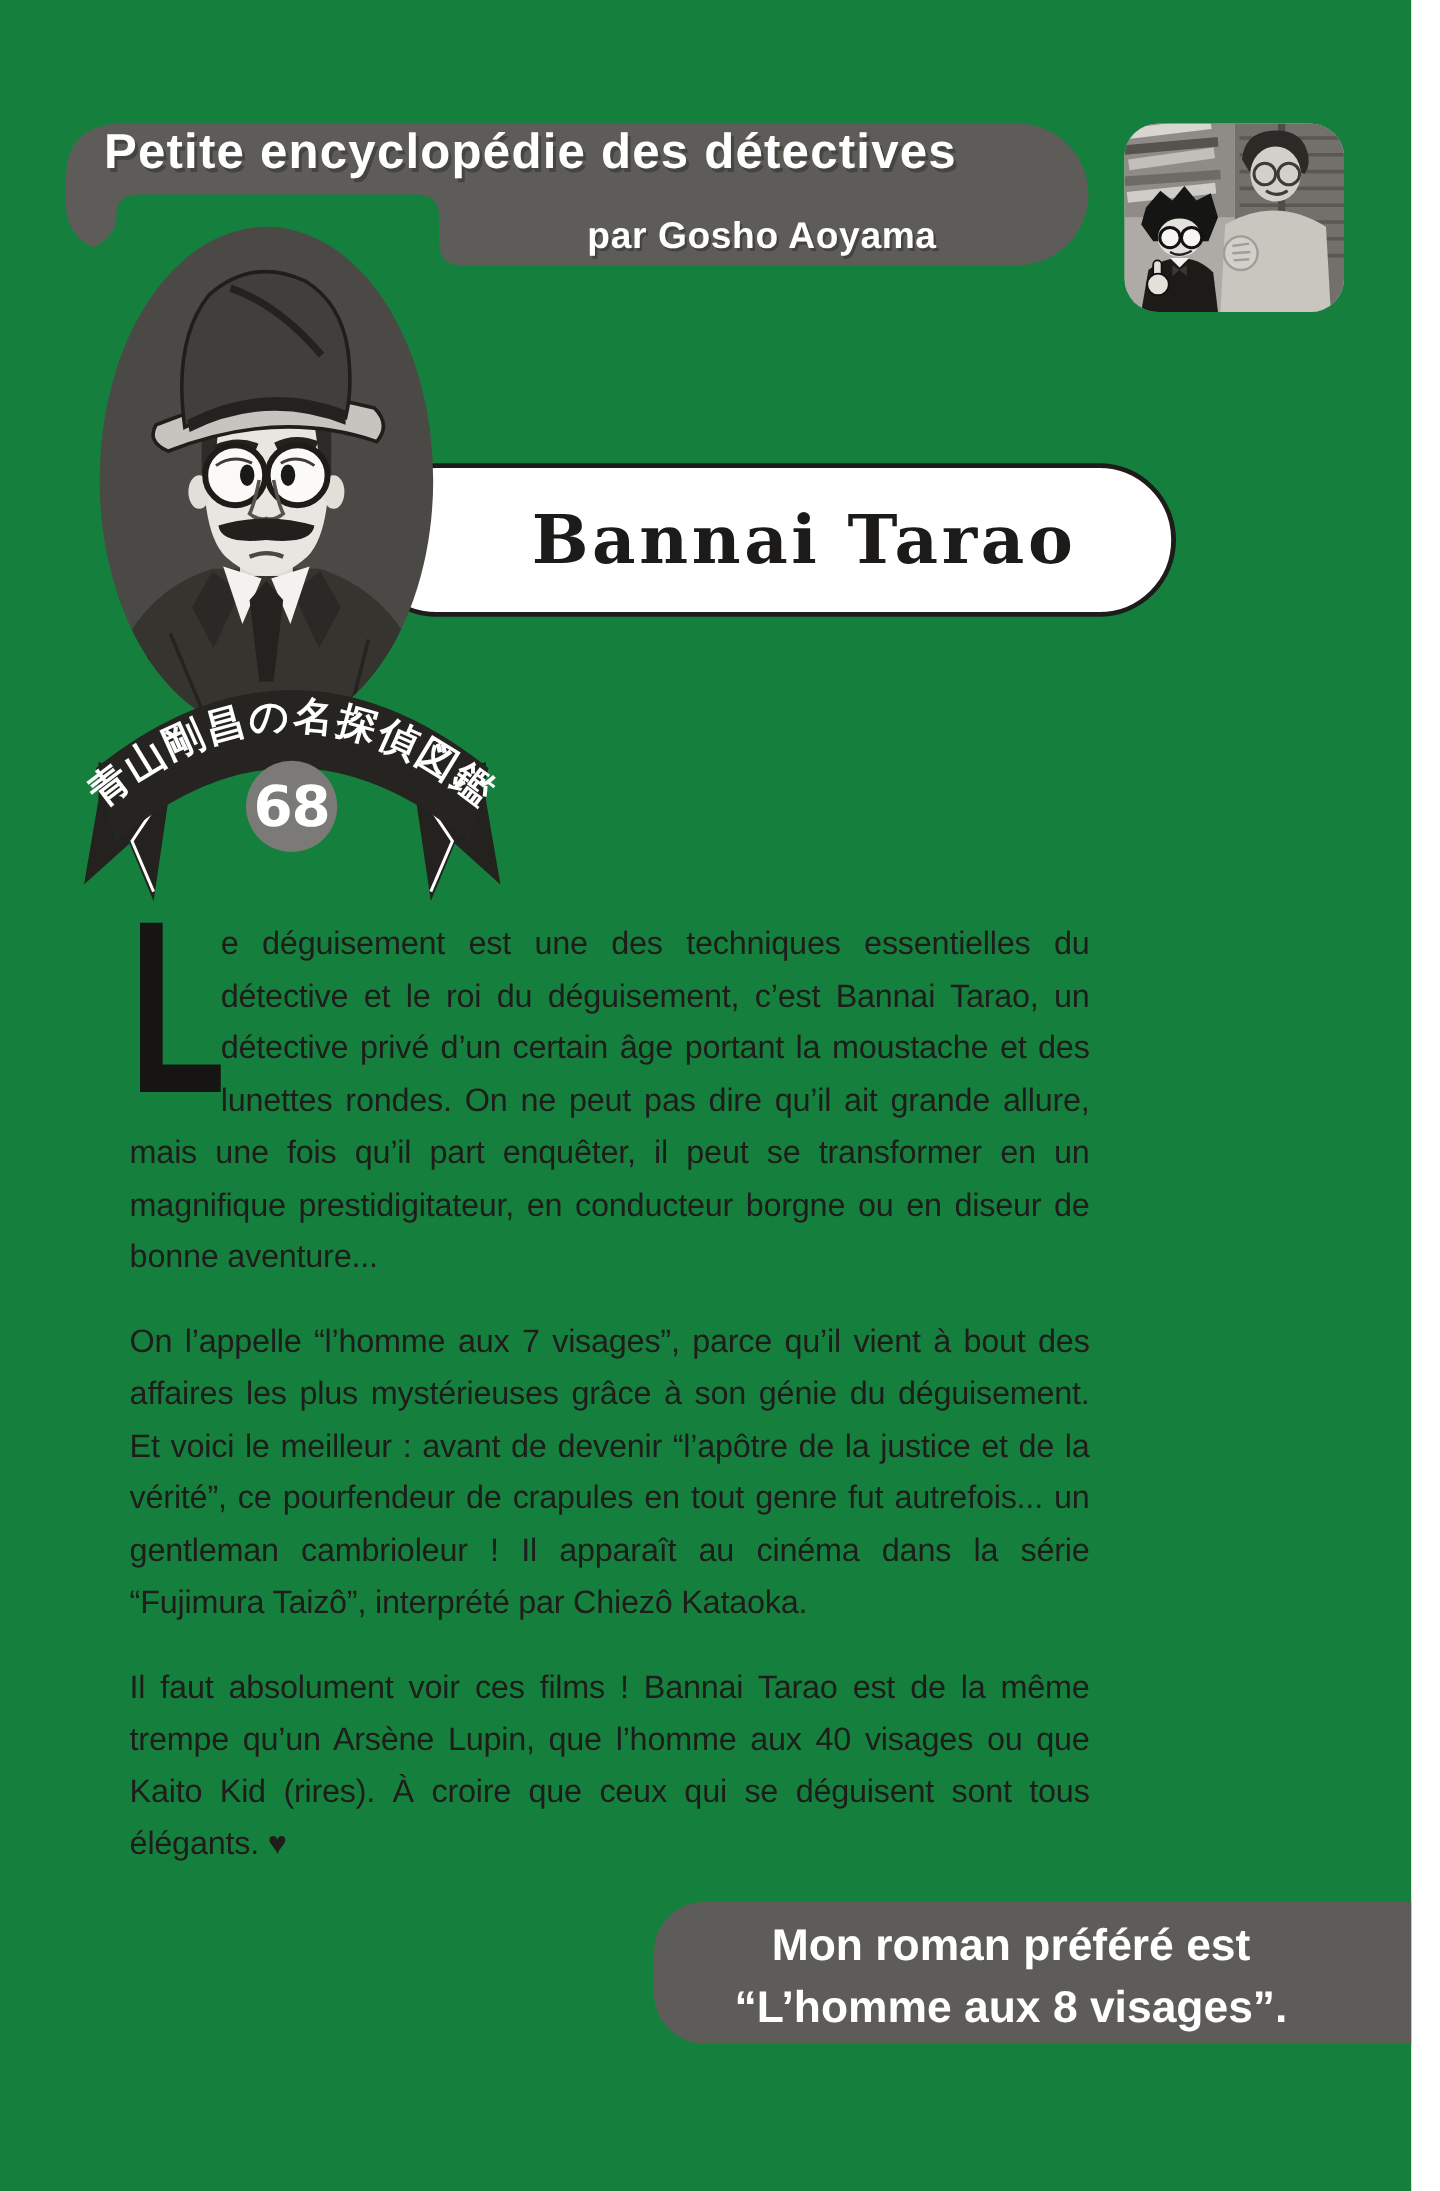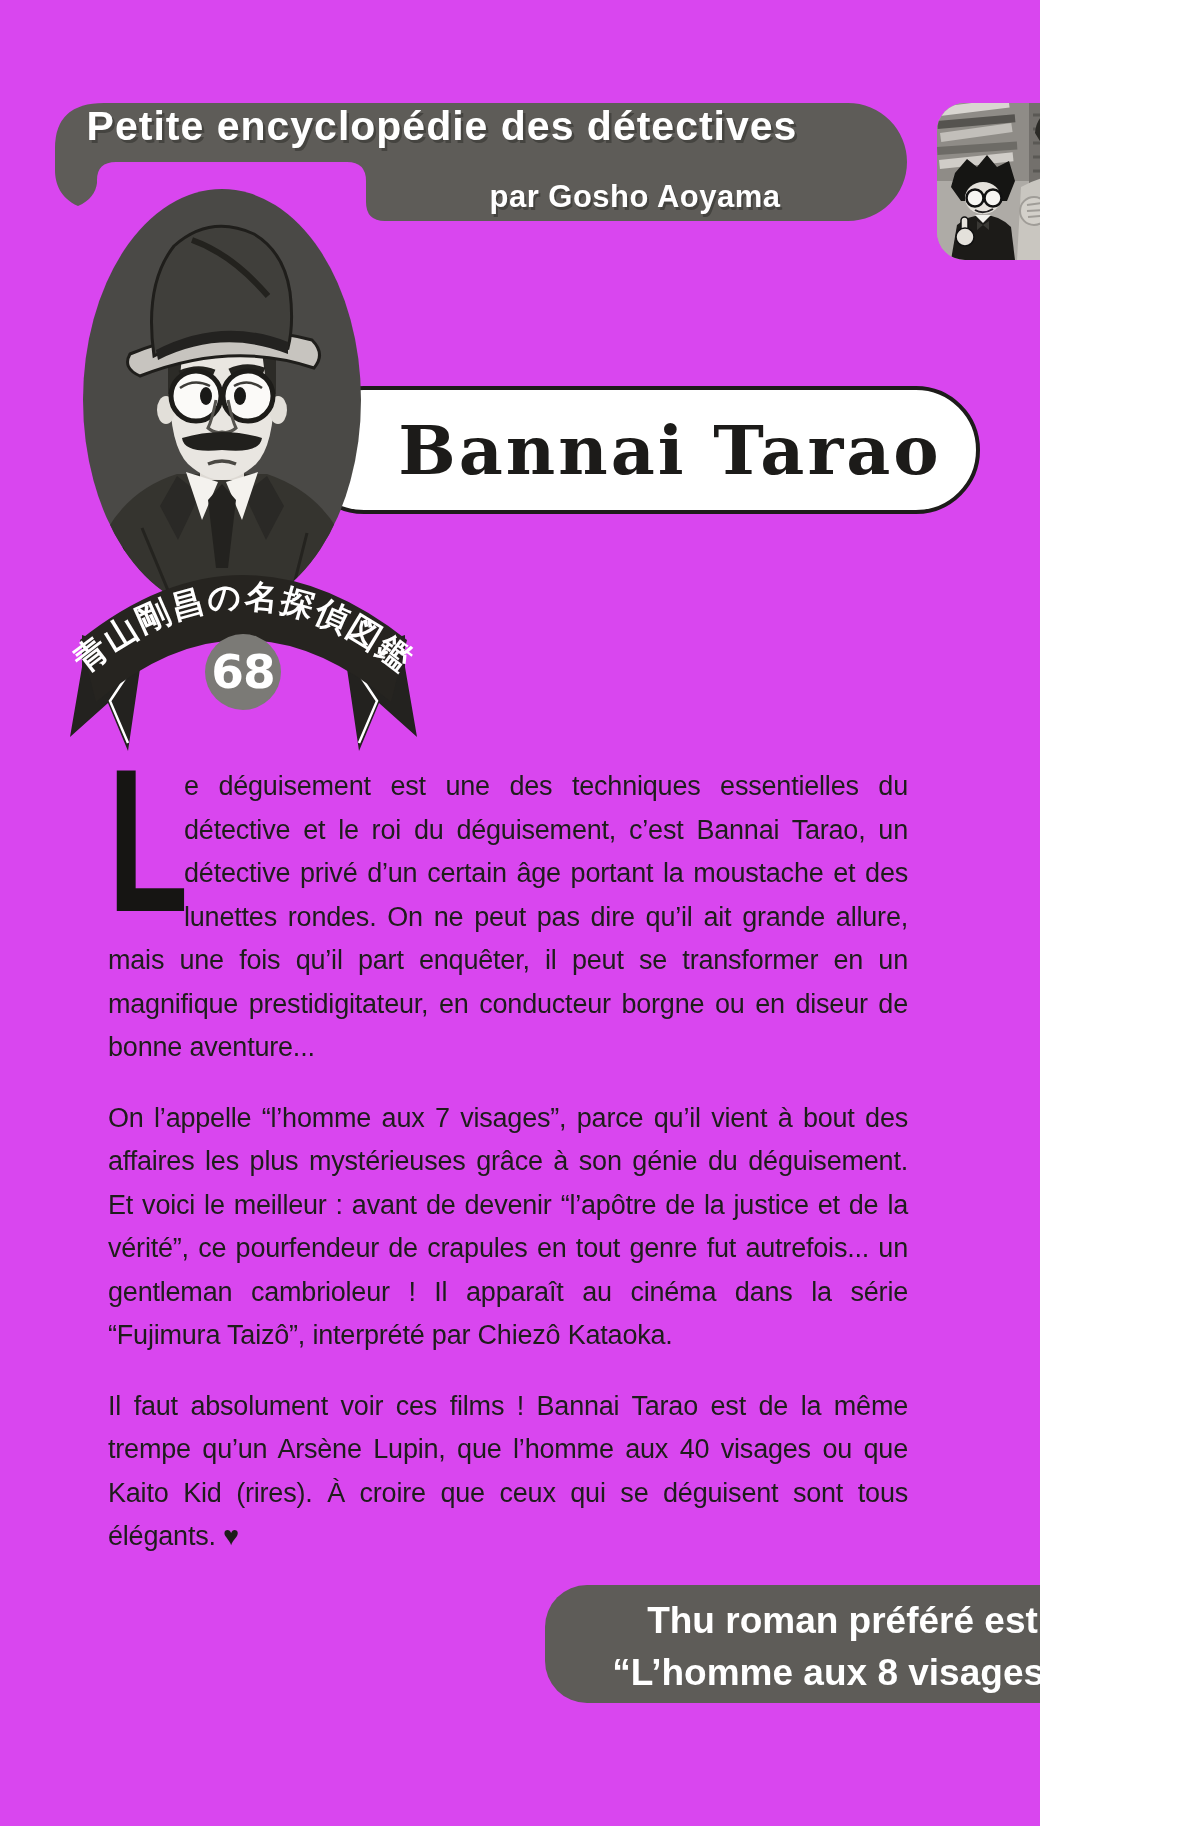--- a/index.html
+++ b/index.html
@@ -1,19 +1,19 @@
 <!DOCTYPE html>
 <html><head>
 <meta charset="utf-8">
 <style>
   html,body{margin:0;padding:0;background:#ffffff;}
   #page{
     position:relative;
-    width:1040px;height:1826px;
-    background:#d946ef;
+    width:1176px;height:1826px;
+    background:#15803d;
     overflow:hidden;
     font-family:"Liberation Sans",sans-serif;
     color:#1d1c1a;
   }
   
   #banner-svg{position:absolute;left:15px;top:95px;width:905px;height:135px;}
   #page-title{
     position:absolute;left:60px;top:102px;width:764px;height:48px;
     text-align:center;color:#ffffff;
     font-size:41px;font-weight:bold;letter-spacing:1px;line-height:48px;
@@ -36,21 +36,21 @@
   #portrait{position:absolute;left:82px;top:188px;width:280px;height:424px;z-index:3;}
   
   #name-plate{
     position:absolute;left:300px;top:386px;width:680px;height:128px;
     background:#ffffff;border:4px solid #1d1c1a;border-radius:68px;
     box-sizing:border-box;z-index:2;
     display:flex;align-items:center;justify-content:center;
   }
   #name-plate .name{
     font-family:"DejaVu Serif",serif;font-weight:bold;
-    font-size:68px;letter-spacing:3px;color:#1c1b19;
+    font-size:56px;letter-spacing:3px;color:#1c1b19;
     padding-left:60px;
     white-space:nowrap;
   }
   
   #ribbon-svg{position:absolute;left:50px;top:555px;width:380px;height:205px;z-index:4;}
   
   #article{
     position:absolute;left:108px;top:765px;width:800px;
     font-size:27px;line-height:43.5px;letter-spacing:-0.2px;
     text-align:justify;color:#1e1d1b;
@@ -222,17 +222,17 @@
     </p>
     <p>
       <span>On l’appelle “l’homme aux 7 visages”, parce qu’il vient à bout des affaires les plus mystérieuses grâce à son génie du déguisement. Et voici le meilleur : avant de devenir “l’apôtre de la justice et de la vérité”, ce pourfendeur de crapules en tout genre fut autrefois... un gentleman cambrioleur ! Il apparaît au cinéma dans la série “Fujimura Taizô”, interprété par Chiezô Kataoka.</span>
     </p>
     <p>
       <span>Il faut absolument voir ces films ! Bannai Tarao est de la même trempe qu’un Arsène Lupin, que l’homme aux 40 visages ou que Kaito Kid (rires). À croire que ceux qui se déguisent sont tous élégants. ♥</span>
     </p>
   </div>
 
   <div id="quote-box">
-    <div>Thu roman préféré est</div>
+    <div>Mon roman préféré est</div>
     <div>“L’homme aux 8 visages”.</div>
   </div>
 
 </div>
 
 </body></html>

